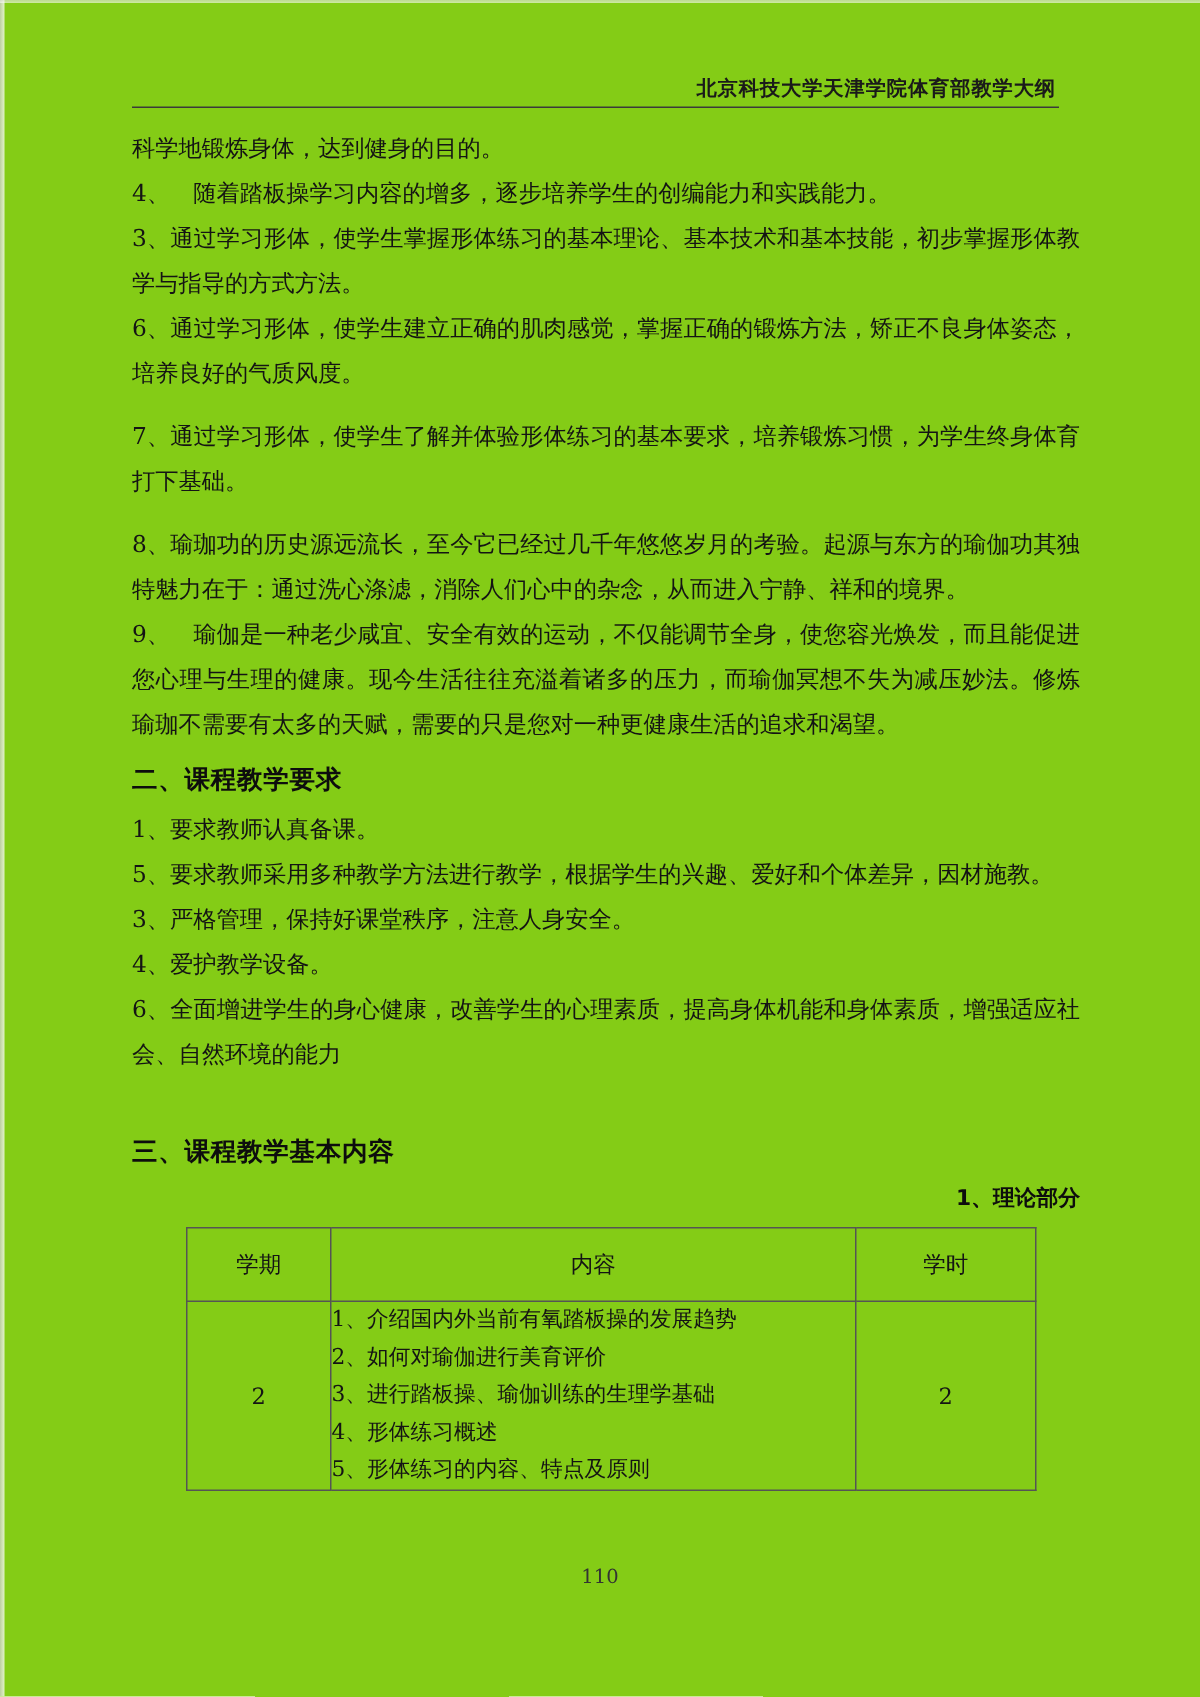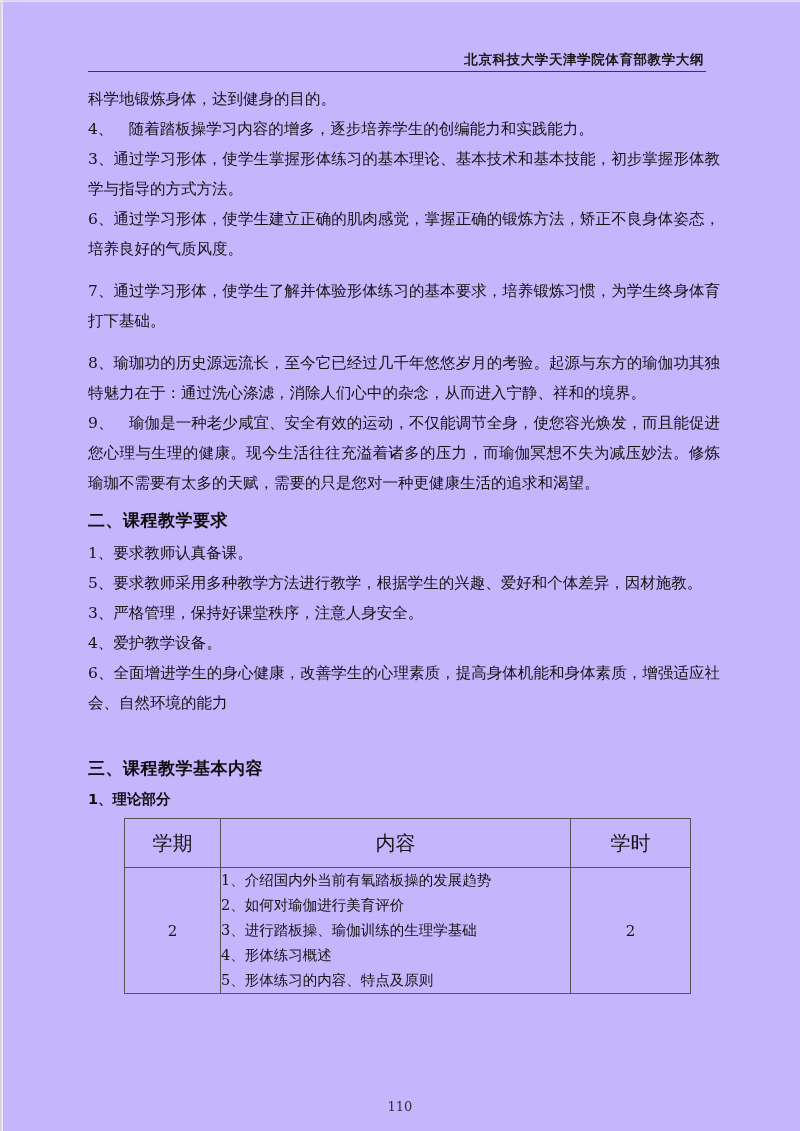--- a/index.html
+++ b/index.html
@@ -8,21 +8,21 @@
     padding: 0;
     background: #ffffff;
   }
   body {
     font-family: "DejaVu Serif", "Liberation Serif", serif;
   }
   .page {
     position: relative;
     width: 800px;
     height: 1131px;
-    background: #c4b5fd;
+    background: #84cc16;
     overflow: hidden;
     box-sizing: border-box;
   }
   
   .scan-edge-left {
     position: absolute;
     left: 0;
     top: 0;
     width: 3px;
     height: 1131px;
@@ -97,20 +97,21 @@
   .section-head.big-gap {
     margin-top: 34px;
   }
   .sub-head {
     font-family: "DejaVu Sans", "Liberation Sans", sans-serif;
     font-weight: bold;
     font-size: 14.5px;
     line-height: 26px;
     color: #0d0d0d;
     margin: 2px 0 6px 0;
+    text-align: right;
   }
 
   
   .table-wrap {
     margin-top: 4px;
     margin-left: 36px;
     width: 566px;
   }
   table.content-table {
     border-collapse: collapse;
@@ -123,21 +124,21 @@
     padding: 0;
     vertical-align: middle;
     font-weight: normal;
   }
   .col-term  { width: 96px; }
   .col-body  { width: 350px; }
   .col-hours { width: 120px; }
 
   .th-cell {
     text-align: center;
-    font-size: 20px;
+    font-size: 15px;
     color: #141414;
     height: 48px;
     line-height: 48px;
     font-family: "DejaVu Serif", "Liberation Serif", serif;
   }
   .td-center {
     text-align: center;
     font-size: 15px;
     color: #141414;
     font-family: "DejaVu Serif", "Liberation Serif", serif;
@@ -155,21 +156,21 @@
     line-height: 25px;
     color: #141414;
     white-space: nowrap;
     font-family: "DejaVu Serif", "Liberation Serif", serif;
   }
 
   
   .page-number {
     position: absolute;
     left: 0;
-    top: 1099px;
+    top: 1044px;
     width: 800px;
     text-align: center;
     font-size: 13px;
     color: #333333;
     font-family: "DejaVu Serif", "Liberation Serif", serif;
   }
 </style>
 </head>
 <body>
 

